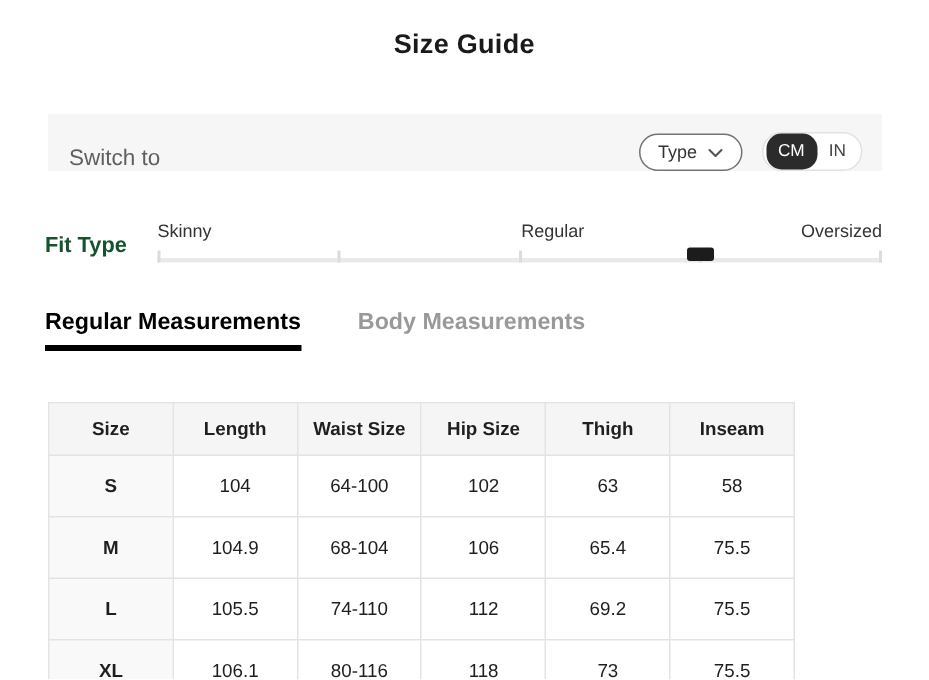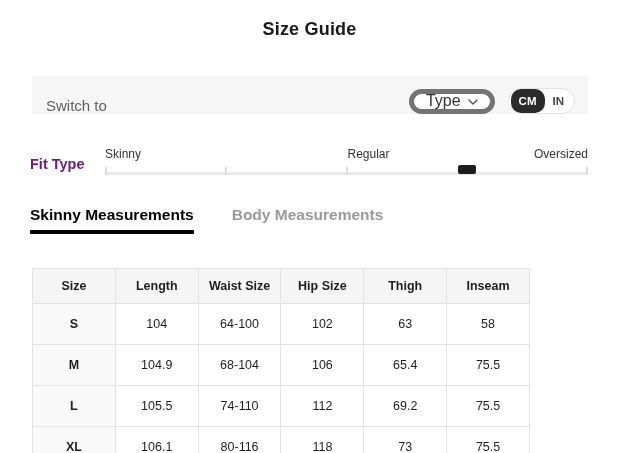--- a/index.html
+++ b/index.html
@@ -11,31 +11,31 @@
   .title { position:absolute; top:19px; left:0; width:100%; text-align:center;
            font-size:18px; font-weight:700; color:#1a1a1a; letter-spacing:.2px; }
 
   
   .switch-bar { position:absolute; left:32px; top:76px; width:556px; height:38px;
                 background:#f6f6f6; display:flex; align-items:flex-end;
                 justify-content:space-between; padding:0 13px 0 14px; }
   .switch-label { font-size:15px; color:#5f5f5f; }
   .bar-controls { display:flex; align-items:center; gap:13px; }
   .type-pill { display:flex; align-items:center; gap:7px; height:25px; padding:0 12px;
-               background:#fff; border:5px solid #737373; border-radius:13px;
-               font-size:16px; color:#333; cursor:pointer; }
+               background:#fff; border:1px solid #737373; border-radius:13px;
+               font-size:12px; color:#333; cursor:pointer; }
   .chevron { display:inline-flex; margin-top:1px; }
   .unit-toggle { display:flex; align-items:center; height:26px; padding:2px;
                  background:#fff; border:1px solid #e2e2e2; border-radius:13px; cursor:pointer; }
-  .unit-opt { font-size:11.5px; font-weight:700; display:flex; align-items:center;
+  .unit-opt { font-size:11.5px; font-weight:400; display:flex; align-items:center;
               justify-content:center; height:20px; padding:12px 8px; border-radius:10px; color:#444; }
   .unit-opt.selected { background:#2b2b2b; color:#fff; }
 
   
-  .fit-label { position:absolute; left:30px; top:156px; font-size:14.5px; font-weight:700; color:#701a75; }
+  .fit-label { position:absolute; left:30px; top:156px; font-size:14.5px; font-weight:700; color:#14532d; }
   .scale-labels { position:absolute; left:105px; top:147px; width:483px; height:14px; font-size:12px; color:#333; }
   .scale-labels .lbl-left   { position:absolute; left:0; }
   .scale-labels .lbl-center { position:absolute; left:50%; transform:translateX(-50%);padding-left:44px; }
   .scale-labels .lbl-right  { position:absolute; right:0; }
   .fit-track { position:absolute; left:105px; top:172px; width:483px; height:3px; background:#e9e9e9; }
   .tick { position:absolute; width:2px; height:8px; top:-5px; background:#dcdcdc; }
   .tick.t0   { left:0; }
   .tick.t25  { left:calc(25% - 1px); }
   .tick.t50  { left:calc(50% - 1px); }
   .tick.t75  { left:calc(75% - 1px); }
@@ -91,21 +91,21 @@
   <div class="fit-track">
     <span class="tick t0"></span>
     <span class="tick t25"></span>
     <span class="tick t50"></span>
     <span class="tick t75"></span>
     <span class="tick t100"></span>
     <span class="fit-handle"></span>
   </div>
 
   <div class="tabs">
-    <span class="tab active">Skinny Measurements</span>
+    <span class="tab active">Regular Measurements</span>
     <span class="tab">Body Measurements</span>
   </div>
 
   <table class="meas-table">
     <thead>
       <tr>
         <th>Size</th>
         <th>Length</th>
         <th>Waist Size</th>
         <th>Hip Size</th>

